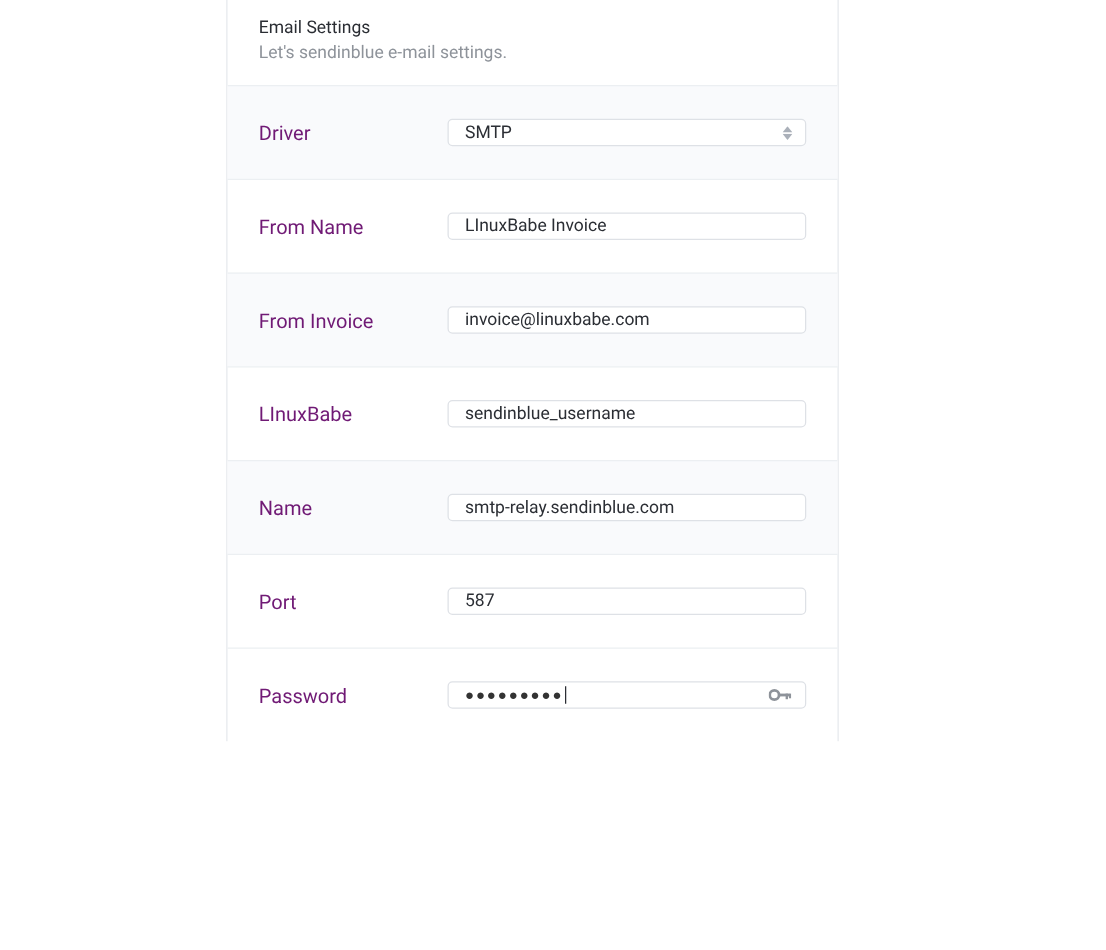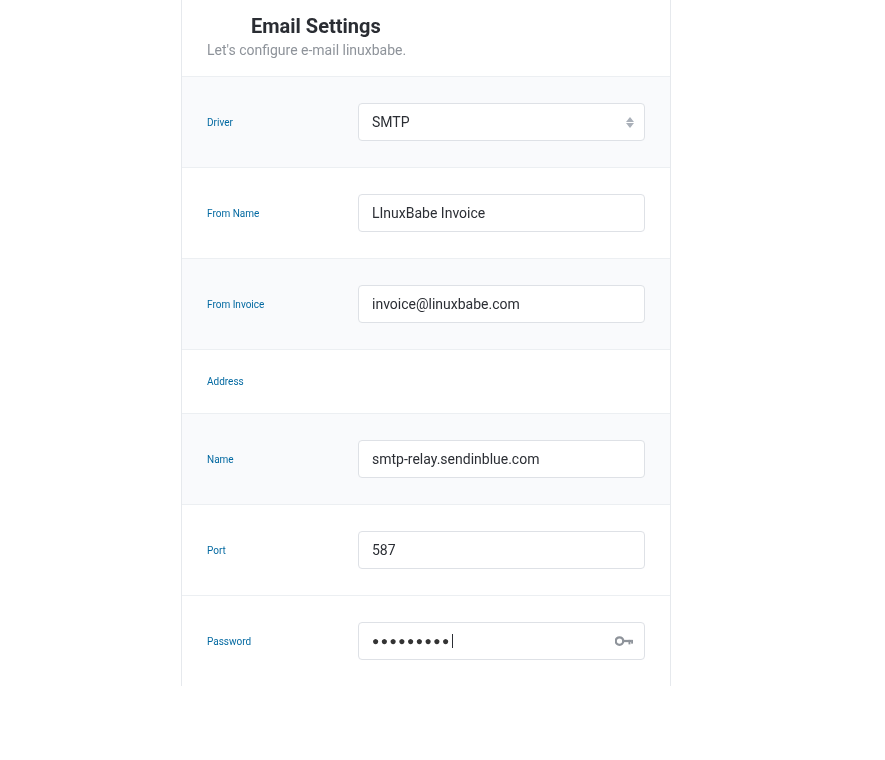--- a/index.html
+++ b/index.html
@@ -13,48 +13,47 @@
     .panel {
       width: 490px;
       margin-left: 181px;
       border-left: 1px solid #e6e9ed;
       border-right: 1px solid #e6e9ed;
     }
     .header {
       padding: 14px 25px 18px 25px;
     }
     .header h2 {
-      font-size: 20px;
-      font-weight: 700;
+      font-size: 14px;
+      font-weight: 400;
       color: #2a2d33;
       margin-bottom: 4px;
-      margin-left: 44px;
     }
     .header p {
       font-size: 14px;
       color: #8e939a;
     }
     .row {
       display: flex;
       align-items: center;
       padding: 26px 25px;
       border-top: 1px solid #eceff2;
     }
     .row.alt { background: #f9fafc; }
     .label {
       width: 151px;
       flex-shrink: 0;
-      font-size: 10px;
-      color: #0369a1;
+      font-size: 16px;
+      color: #701a75;
     }
     .field { flex: 1; position: relative; }
     .input,
     .select {
       width: 100%;
-      height: 38px;
+      height: 22px;
       border: 1px solid #dee1e6;
       border-radius: 4px;
       padding: 0 13px;
       font-size: 14px;
       font-family: inherit;
       color: #2b2e34;
       background: #ffffff;
       outline: none;
     }
     .select {
@@ -102,21 +101,21 @@
       color: #333;
     }
   </style>
 </head>
 <body>
 
 <div class="panel">
 
   <div class="header">
     <h2>Email Settings</h2>
-    <p>Let's configure e-mail linuxbabe.</p>
+    <p>Let's sendinblue e-mail settings.</p>
   </div>
 
   <div class="row alt">
     <div class="label">Driver</div>
     <div class="field">
       <div class="select">
         <span>SMTP</span>
         <span class="sort-icon">
           <svg width="8" height="5" viewBox="0 0 8 5">
               <path d="M4 0 L8 5 L0 5 Z" fill="currentColor"></path>
@@ -137,21 +136,24 @@
   </div>
 
   <div class="row alt">
     <div class="label">From Invoice</div>
     <div class="field">
       <input class="input" type="text" value="invoice@linuxbabe.com" style="">
     </div>
   </div>
 
   <div class="row">
-    <div class="label">Address</div>
+    <div class="label">LInuxBabe</div>
+    <div class="field">
+      <input class="input" type="text" value="sendinblue_username" style="">
+    </div>
   </div>
 
   <div class="row alt">
     <div class="label">Name</div>
     <div class="field">
       <input class="input" type="text" value="smtp-relay.sendinblue.com" style="">
     </div>
   </div>
 
   <div class="row">

